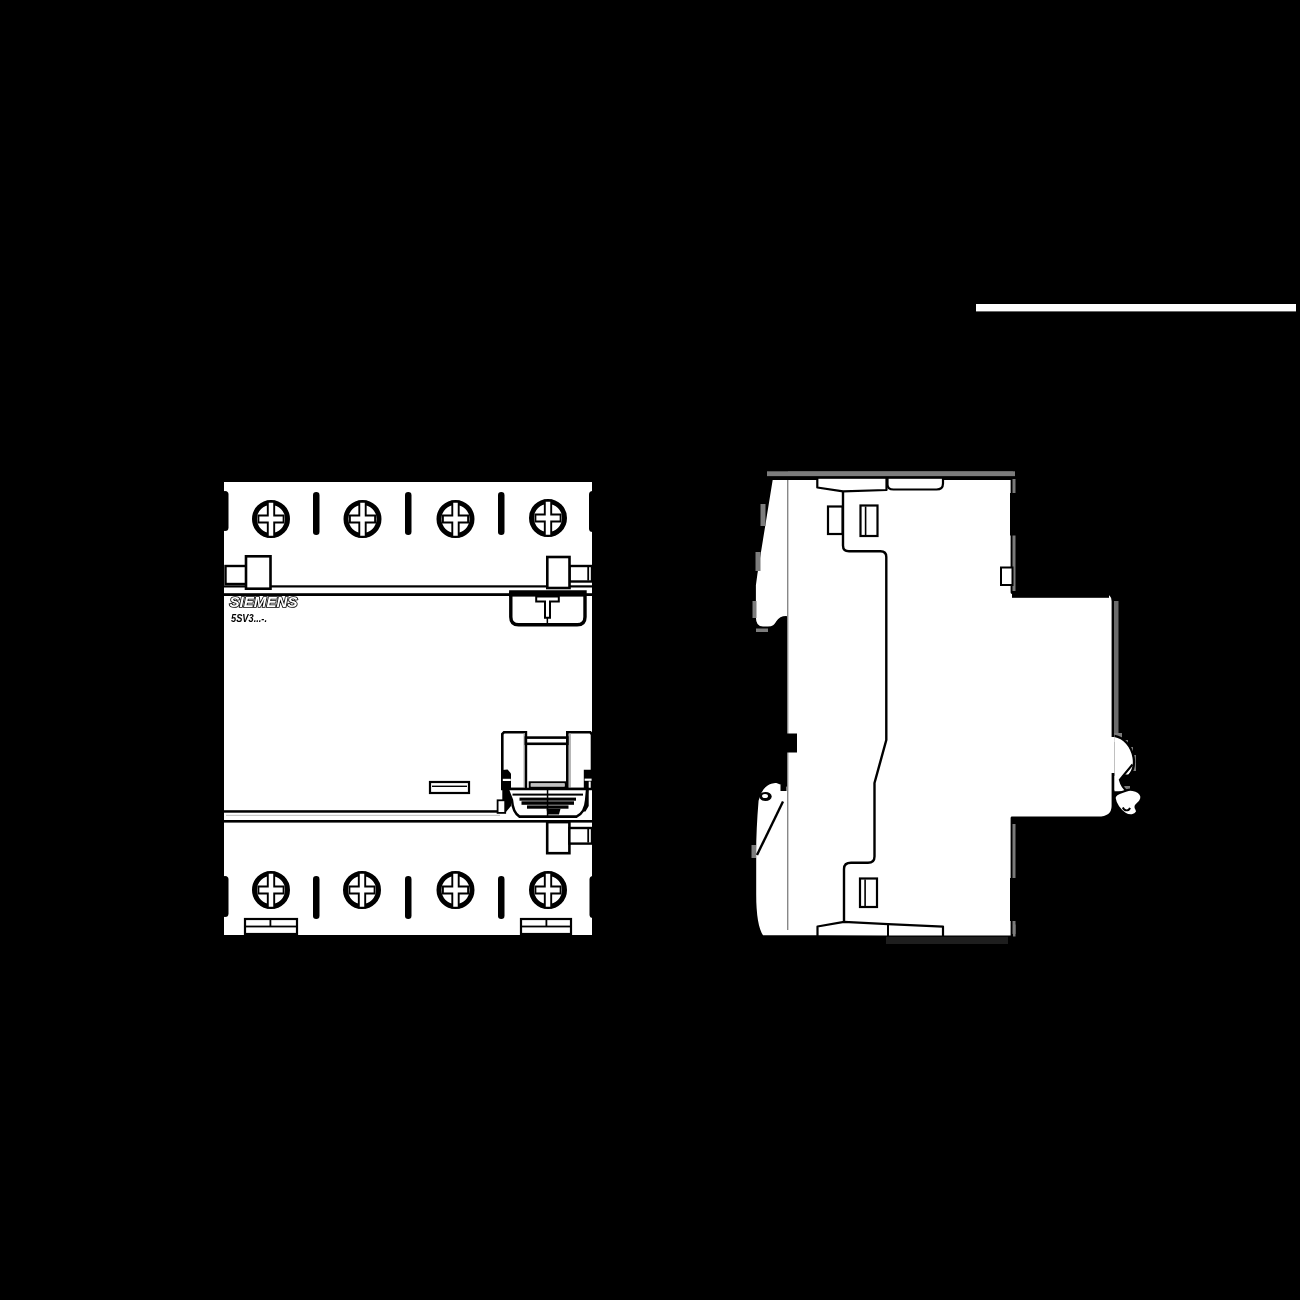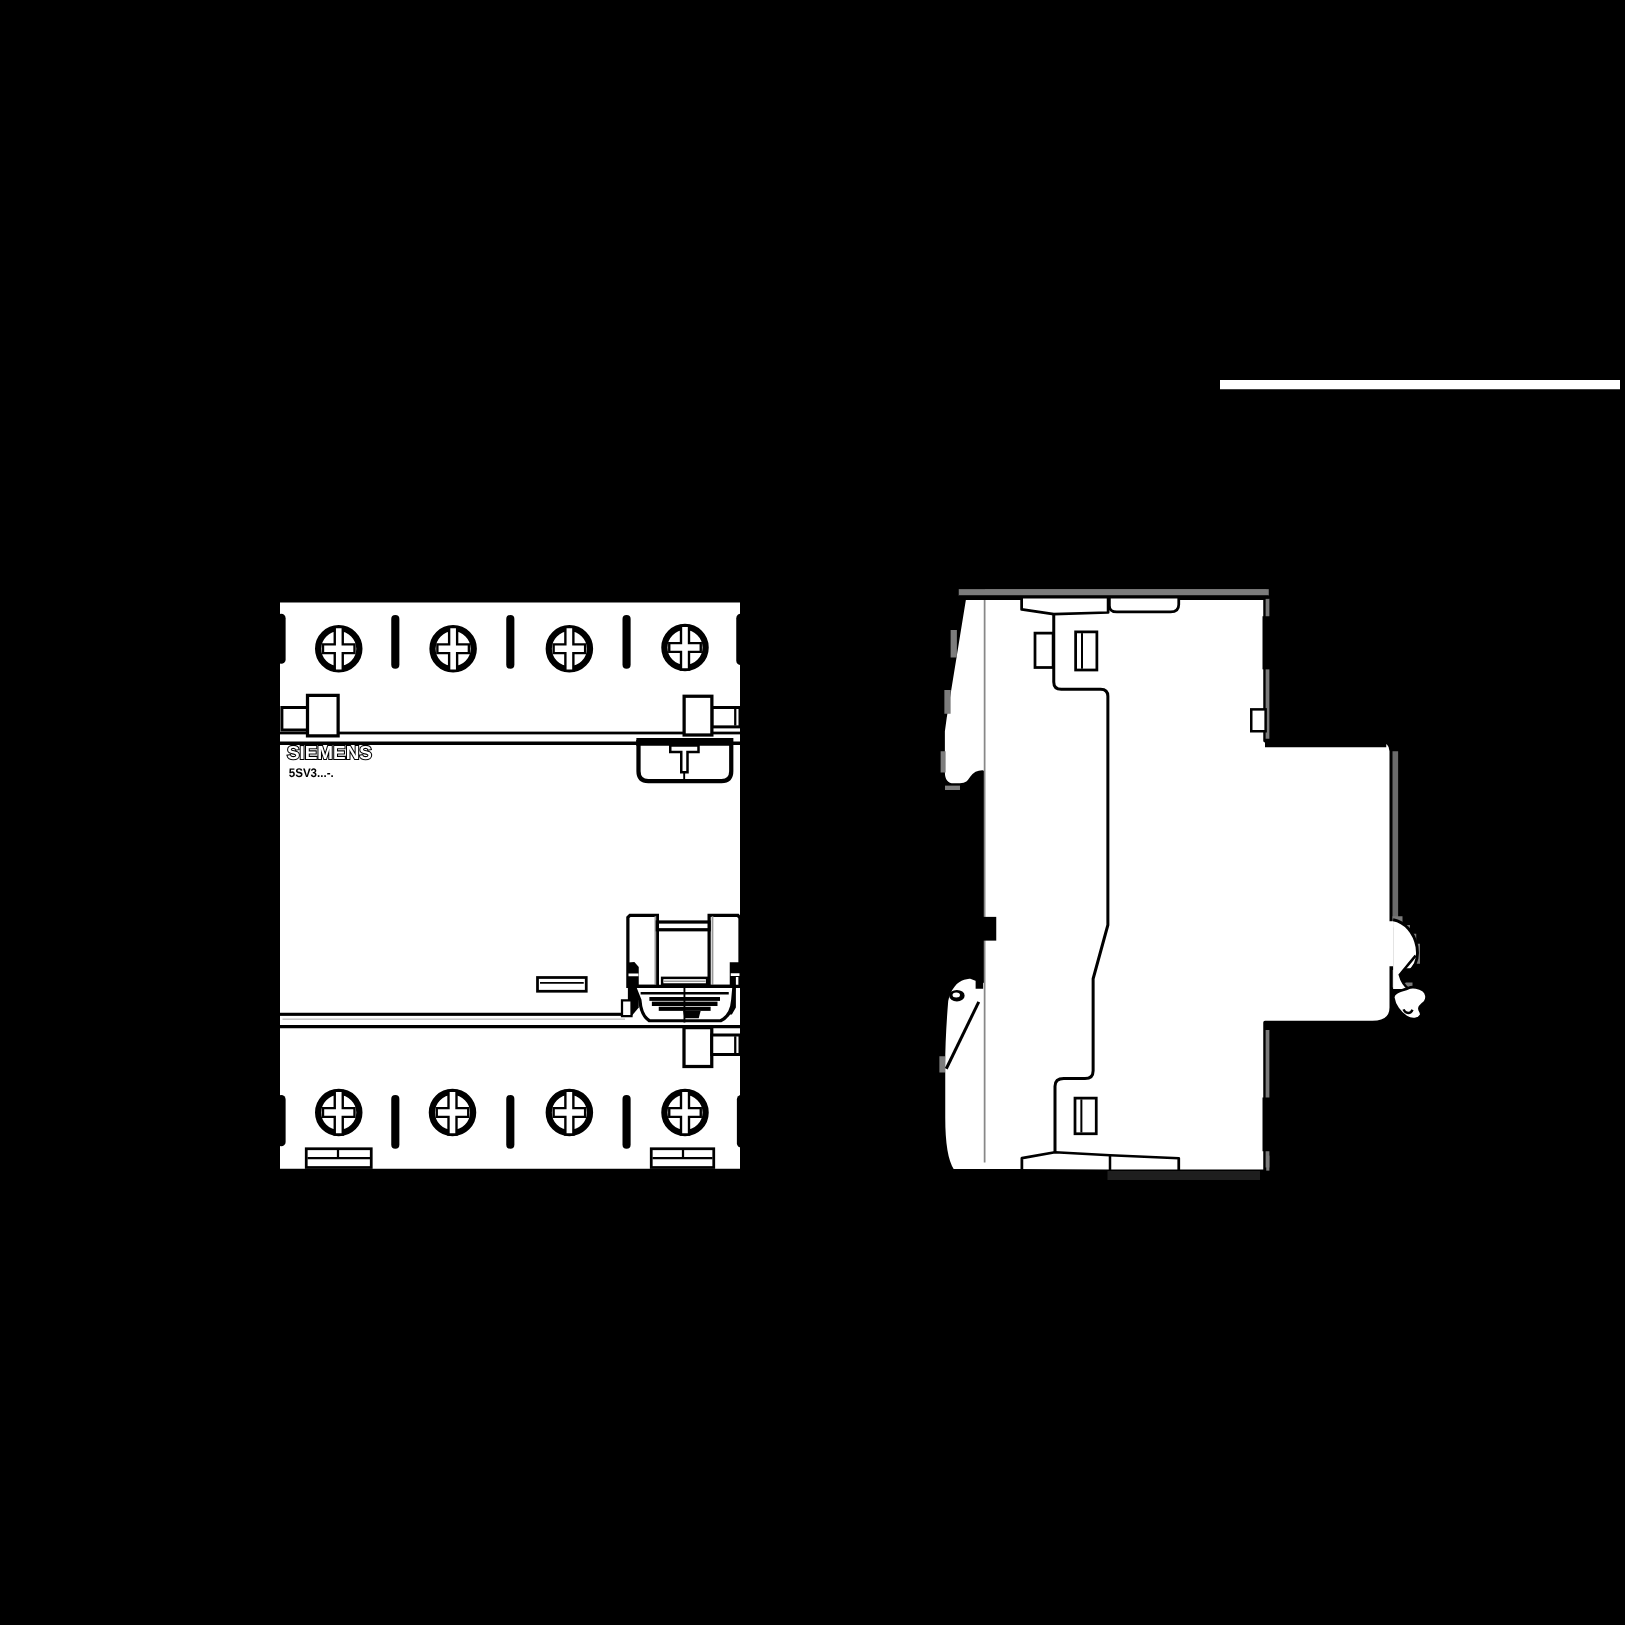--- a/index.html
+++ b/index.html
@@ -1,16 +1,16 @@
 <!DOCTYPE html>
 <html><head>
 <meta charset="utf-8">
 <style>
 html,body{margin:0;padding:0;background:#000;}
-#stage{position:relative;width:1048px;height:1300px;background:#b91c1c;font-family:"Liberation Sans", sans-serif;filter:grayscale(1);}
+#stage{position:relative;width:1048px;height:1300px;background:#b91c1c;font-family:"Liberation Sans", sans-serif;filter:grayscale(1);font-style:italic;}
 svg{position:absolute;top:0;left:0;}
 </style>
 </head>
 <body>
 <div id="stage">
 <svg width="1300" height="1300" viewBox="0 0 1300 1300">
 
 <rect x="0" y="0" width="1300" height="1300" fill="#000"></rect>
 
 <rect x="976" y="304" width="320" height="7.4" fill="#fff"></rect>

